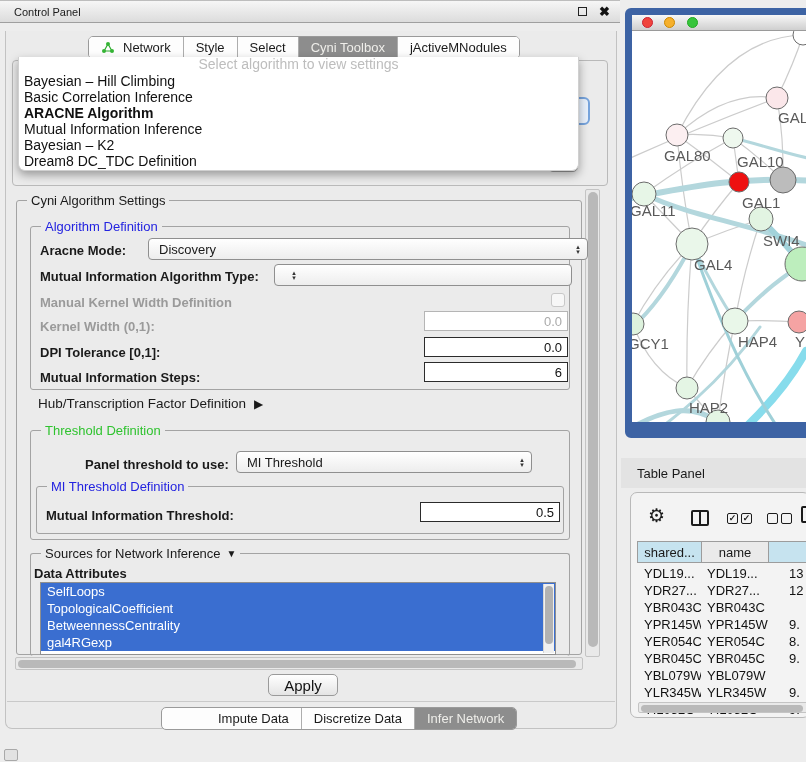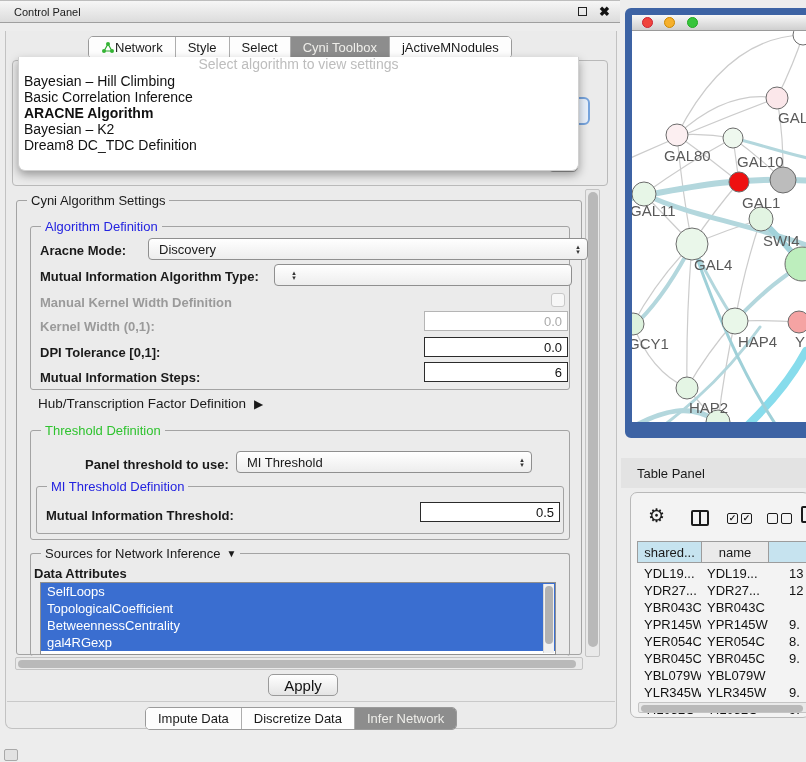--- a/index.html
+++ b/index.html
@@ -25,21 +25,21 @@
   .close-icon { font-size:13px; font-weight:bold; color:#111; line-height:1; }
 
   .panel-body {
     left:5; top:31px; left:5px; width:612px; height:698px;
     background:#ebebeb; border:1px solid #c2c2c2; border-top:none;
     border-radius:0 0 7px 7px;
   }
 
   
   .tabstrip { display:flex; height:23px; border:1px solid #9a9a9a; border-radius:5px; overflow:hidden; background:#fdfdfd; }
-  .tab { padding:0 12px; line-height:21px; font-size:13px; background:#fdfdfd; border-right:1px solid #adadad; display:flex; align-items:center; gap:0; white-space:nowrap; }
+  .tab { padding:0 12px; line-height:21px; font-size:13px; background:#fdfdfd; border-right:1px solid #adadad; display:flex; align-items:center; gap:8px; white-space:nowrap; }
   .tab:last-child { border-right:none; }
   .tab.active { background:#8d8d8d; color:#efeeea; }
 
   
   .upper-frag { left:12px; top:60px; width:596px; height:126px; background:#ebebeb; border:1px solid #b9b9b9; border-radius:4px; z-index:1; }
   .frag-combo-blue { left:556px; top:97px; width:34px; height:28px; border:2px solid #76a3dc; border-radius:6px; background:#e8f0fb; z-index:1; }
   .frag-combo-gray { left:548px; top:150px; width:30px; height:22px; border:1px solid #9a9a9a; border-radius:5px; background:#f4f4f4; z-index:1; }
 
   
   .popup {
@@ -173,20 +173,21 @@
 <div class="abs upper-frag"></div>
 <div class="abs frag-combo-blue"></div>
 <div class="abs frag-combo-gray"></div>
 
 <div class="abs popup">
   <div class="placeholder">Select algorithm to view settings</div>
   <div id="dropdown-items">
       <div class="dd-item">Bayesian – Hill Climbing</div>
       <div class="dd-item">Basic Correlation Inference</div>
       <div class="dd-item bold">ARACNE Algorithm</div>
+      <div class="dd-item">Mutual Information Inference</div>
       <div class="dd-item">Bayesian – K2</div>
       <div class="dd-item">Dream8 DC_TDC Definition</div>
     </div>
 </div>
 
 <div class="abs groupbox" style="left:16px; top:200px; width:566px; height:455px; z-index:2;">
   <span class="gb-title" style="left:10px;">Cyni Algorithm Settings</span>
 </div>
 
 <div class="abs groupbox" style="left:30px; top:226px; width:540px; height:164px; z-index:3;">
@@ -260,21 +261,21 @@
 <div class="abs vscroll" style="left:585px; top:189px; width:15px; height:468px; z-index:2;">
   <div class="vthumb" style="height:455px;"></div>
 </div>
 <div class="abs hscroll" style="left:15px; top:657px; width:568px; height:13px; z-index:3;">
   <div class="hthumb" style="width:558px;"></div>
 </div>
 
 <button class="abs apply-btn" style="left:268px; top:674px; z-index:3;">Apply</button>
 <div class="abs footer-line"></div>
 
-<div class="abs tabstrip" style="left:145px; top:707px; z-index:3;">
+<div class="abs tabstrip" style="left:161px; top:707px; z-index:3;padding-left:44px;">
   <div class="tab">
       <span>Impute Data</span>
     </div>
   <div class="tab">
       <span>Discretize Data</span>
     </div>
   <div class="tab active">
       <span>Infer Network</span>
     </div>
 </div>

